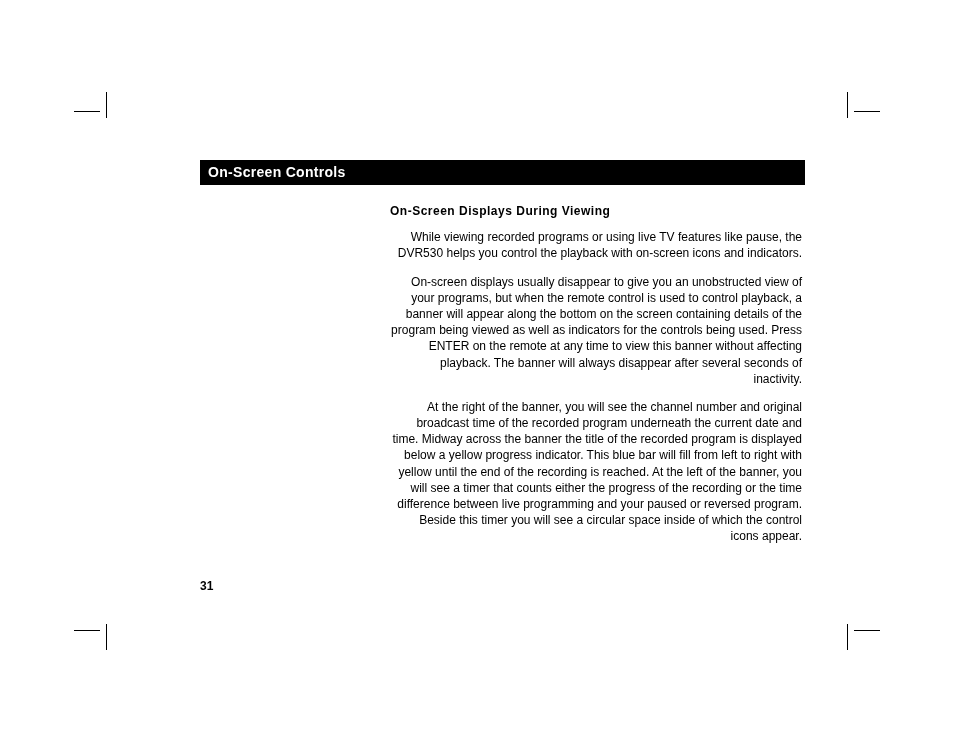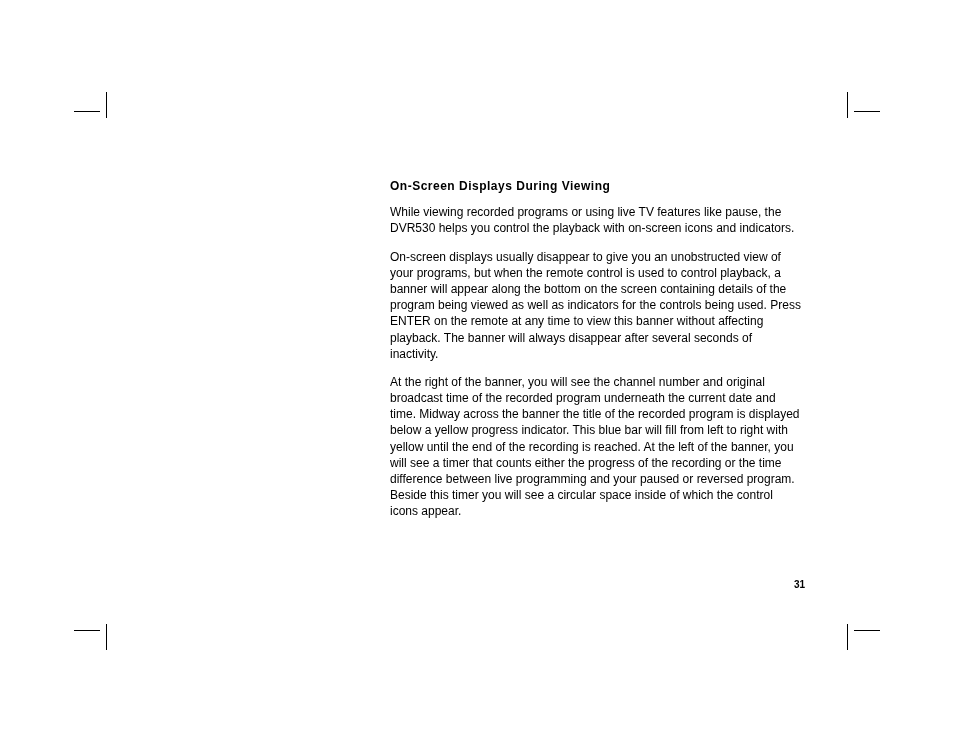--- a/index.html
+++ b/index.html
@@ -41,30 +41,30 @@
     line-height: 1.35;
     color: #000;
   }
   .subhead {
     font-weight: bold;
     letter-spacing: 0.5px;
     margin-bottom: 10px;
   }
   .para {
     margin-bottom: 12px;
-    text-align: left;
+    text-align: right;
   }
   .page-number {
     position: absolute;
     left: 200px;
     width: 605px;
     top: 579px;
-    text-align: right;
+    text-align: left;
     font-weight: bold;
-    font-size: 10px;
+    font-size: 12px;
   }
 </style>
 </head>
 <body>
 
 <div class="crop-mark" style="left:74px; top:92px; width:40px; height:40px;">
   <div class="h" style="left:0; top:19px; width:26px;"></div>
   <div class="v" style="left:32px; top:0; height:26px;"></div>
 </div>
 <div class="crop-mark" style="left:840px; top:92px; width:40px; height:40px;">
@@ -74,20 +74,23 @@
 <div class="crop-mark" style="left:74px; top:610px; width:40px; height:40px;">
   <div class="h" style="left:0; top:20px; width:26px;"></div>
   <div class="v" style="left:32px; top:14px; height:26px;"></div>
 </div>
 <div class="crop-mark" style="left:840px; top:610px; width:40px; height:40px;">
   <div class="h" style="left:14px; top:20px; width:26px;"></div>
   <div class="v" style="left:7px; top:14px; height:26px;"></div>
 </div>
 
 <div class="page">
+  <div class="title-bar">
+    <span>On-Screen Controls</span>
+  </div>
   <div class="body">
     <div class="subhead">On-Screen Displays During Viewing</div>
     <div class="para">While viewing recorded programs or using live TV features like pause, the DVR530 helps you control the playback with on-screen icons and indicators.</div>
     <div class="para">On-screen displays usually disappear to give you an unobstructed view of your programs, but when the remote control is used to control playback, a banner will appear along the bottom on the screen containing details of the program being viewed as well as indicators for the controls being used. Press ENTER on the remote at any time to view this banner without affecting playback. The banner will always disappear after several seconds of inactivity.</div>
     <div class="para">At the right of the banner, you will see the channel number and original broadcast time of the recorded program underneath the current date and time. Midway across the banner the title of the recorded program is displayed below a yellow progress indicator. This blue bar will fill from left to right with yellow until the end of the recording is reached. At the left of the banner, you will see a timer that counts either the progress of the recording or the time difference between live programming and your paused or reversed program. Beside this timer you will see a circular space inside of which the control icons appear.</div>
   </div>
 </div>
 
 <div class="page-number">31</div>
 

